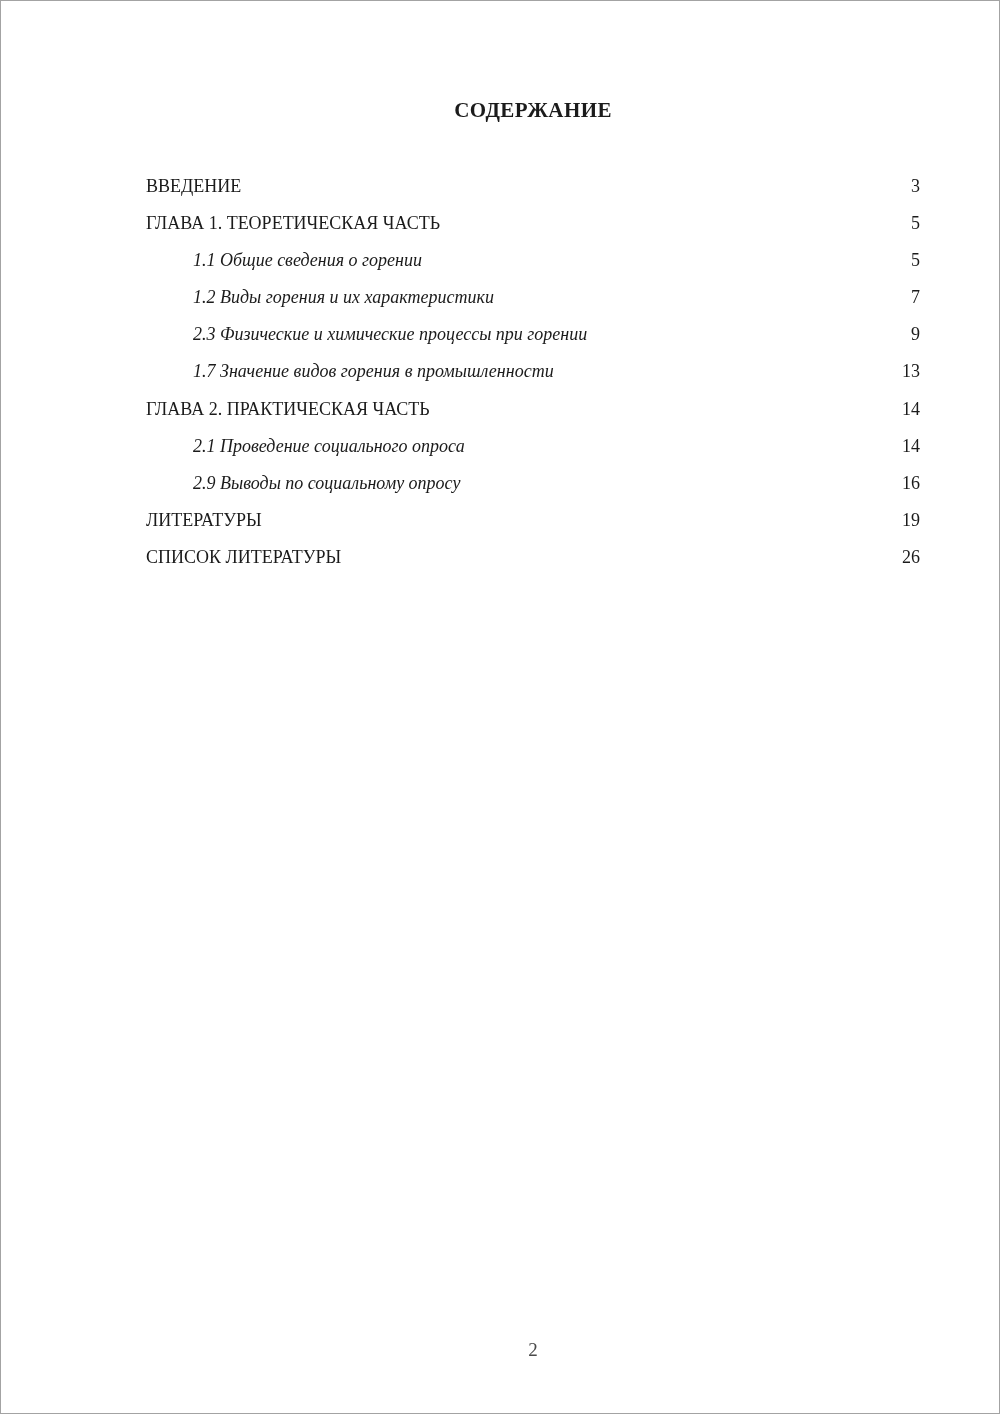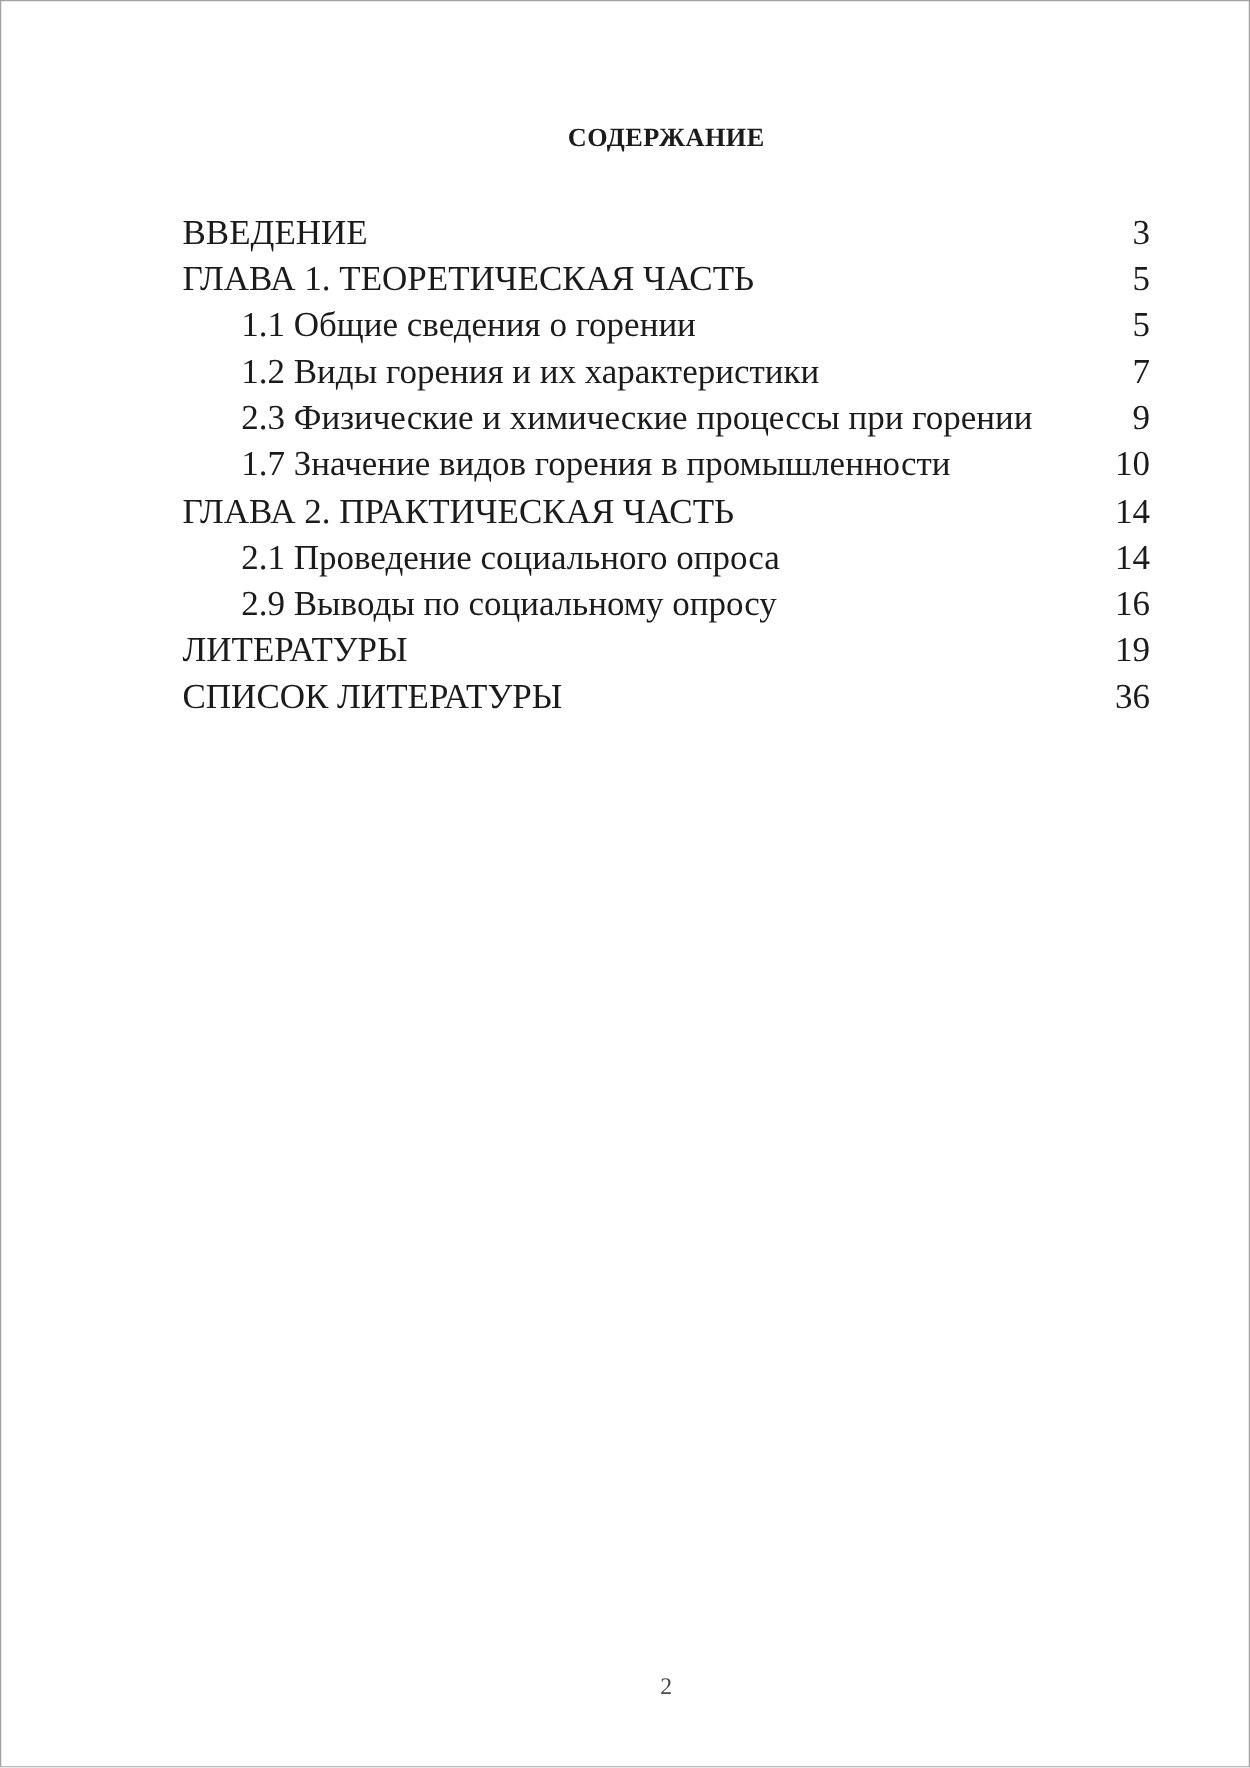--- a/index.html
+++ b/index.html
@@ -33,26 +33,27 @@
     position: absolute;
     top: 167px;
     left: 145px;
     width: 774px;
   }
   .toc-row {
     display: flex;
     justify-content: space-between;
     align-items: flex-start;
     height: 37.1px;
-    font-size: 28px;
+    font-size: 18px;
     line-height: 37.1px;
     white-space: nowrap;
   }
   .toc-row.level-1 .toc-label {
     padding-left: 47px;
+    font-style: italic;
   }
   .toc-label {
     text-align: left;
   }
   .toc-page {
     text-align: right;
     padding-left: 20px;
   }
   .footer-page-number {
     position: absolute;
@@ -87,39 +88,39 @@
       <div class="toc-row level-1">
         <span class="toc-label">1.2 Виды горения и их характеристики</span>
         <span class="toc-page">7</span>
       </div>
       <div class="toc-row level-1">
         <span class="toc-label">2.3 Физические и химические процессы при горении</span>
         <span class="toc-page">9</span>
       </div>
       <div class="toc-row level-1">
         <span class="toc-label">1.7 Значение видов горения в промышленности</span>
-        <span class="toc-page">10</span>
+        <span class="toc-page">13</span>
       </div>
       <div class="toc-row level-0">
         <span class="toc-label">ГЛАВА 2. ПРАКТИЧЕСКАЯ ЧАСТЬ</span>
         <span class="toc-page">14</span>
       </div>
       <div class="toc-row level-1">
         <span class="toc-label">2.1 Проведение социального опроса</span>
         <span class="toc-page">14</span>
       </div>
       <div class="toc-row level-1">
         <span class="toc-label">2.9 Выводы по социальному опросу</span>
         <span class="toc-page">16</span>
       </div>
       <div class="toc-row level-0">
         <span class="toc-label">ЛИТЕРАТУРЫ</span>
         <span class="toc-page">19</span>
       </div>
       <div class="toc-row level-0">
         <span class="toc-label">СПИСОК ЛИТЕРАТУРЫ</span>
-        <span class="toc-page">36</span>
+        <span class="toc-page">26</span>
       </div>
     </div>
 
   <div class="footer-page-number">2</div>
 
 </div>
 
 </body></html>

